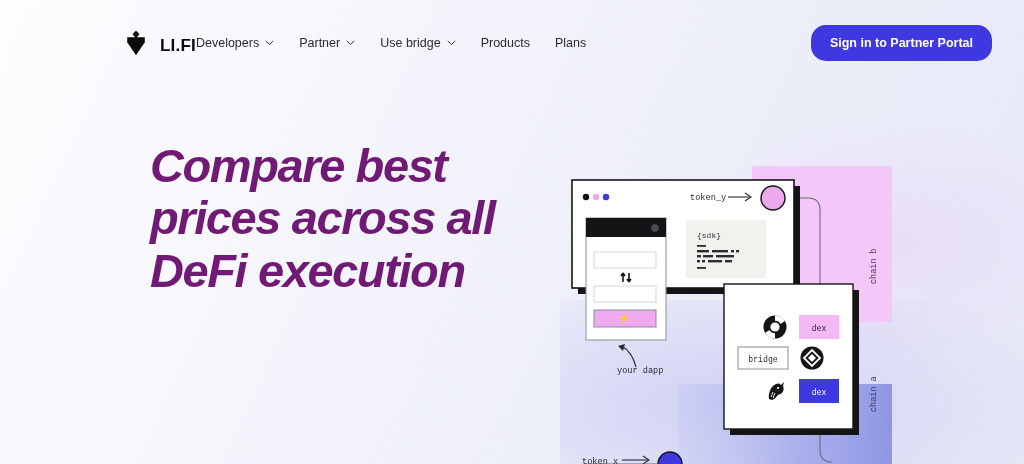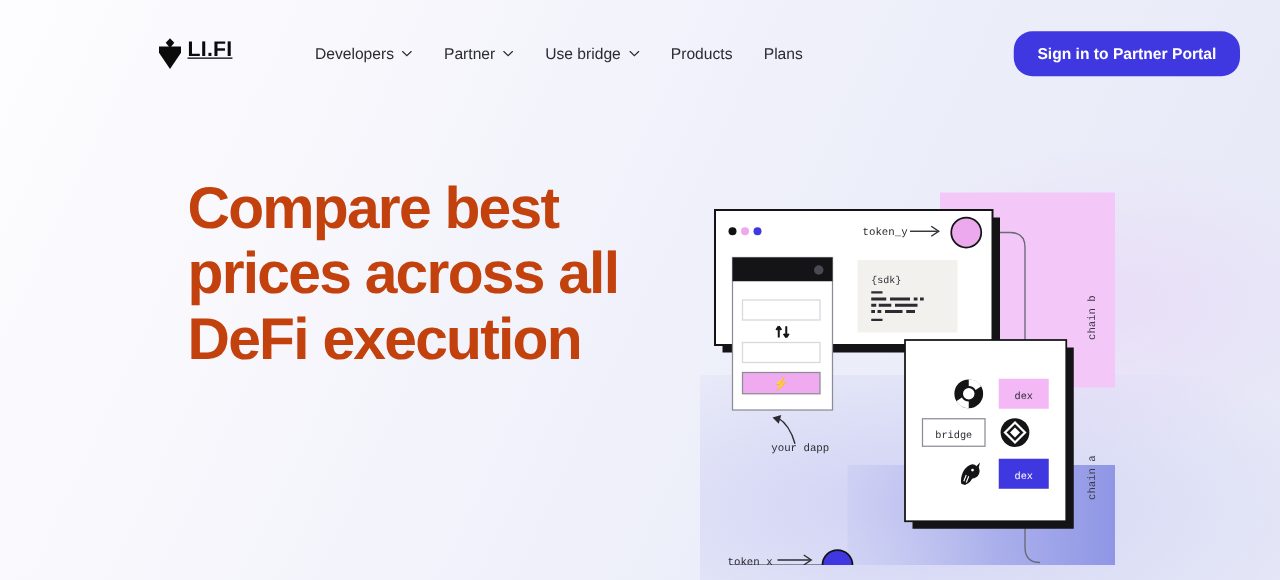--- a/index.html
+++ b/index.html
@@ -32,28 +32,27 @@
     pointer-events: none;
   }
 
   
   .header {
     position: absolute; top: 0; left: 0; right: 0; height: 86px;
     display: flex; align-items: center;
     padding: 0 32px 0 126px;
     z-index: 40;
   }
-  .brand { display: flex; align-items: flex-start; gap: 4px; text-decoration: underline; }
+  .brand { display: flex; align-items: flex-end; gap: 14px; }
   .brand-mark { width: 20px; height: 26px; display: block; }
   .brand-name {
     font-size: 17px; font-weight: 700; letter-spacing: 0.2px; color: #0b0b0c;
   }
   .nav {
     display: flex; align-items: center; gap: 25px;
-    margin-left: 66px;
   }
   .nav-item {
     display: flex; align-items: center; gap: 6px;
     font-size: 12.5px; color: #2b2b31; white-space: nowrap; cursor: pointer;
   }
   .chev { width: 9px; height: 6px; display:block; }
   .cta {
     margin-left: auto;
     background: #3f37e0;
     color: #fff;
@@ -70,33 +69,34 @@
   .hero {
     position: absolute;
     left: 150px; top: 140px; width: 400px;
     z-index: 30;
   }
   .hero h1 {
     font-size: 47px;
     line-height: 1.115;
     letter-spacing: -1.4px;
     font-weight: 700;
-    color: #c2410c;
+    color: #701a75;
+    font-style: italic;
   }
   .hero p {
     font-size: 14.2px;
     line-height: 1.62;
     color: #2f3036;
     max-width: 362px;
   }
 
   
   .illo {
     position: absolute;
-    left: 560px; top: 148px;
+    left: 560px; top: 160px;
     width: 464px; height: 304px;
     z-index: 20;
   }
   .illo svg { display: block; }
 </style>
 </head>
 <body>
 
 <div class="bg-base"></div>
 <div class="bg-blob-a"></div>

